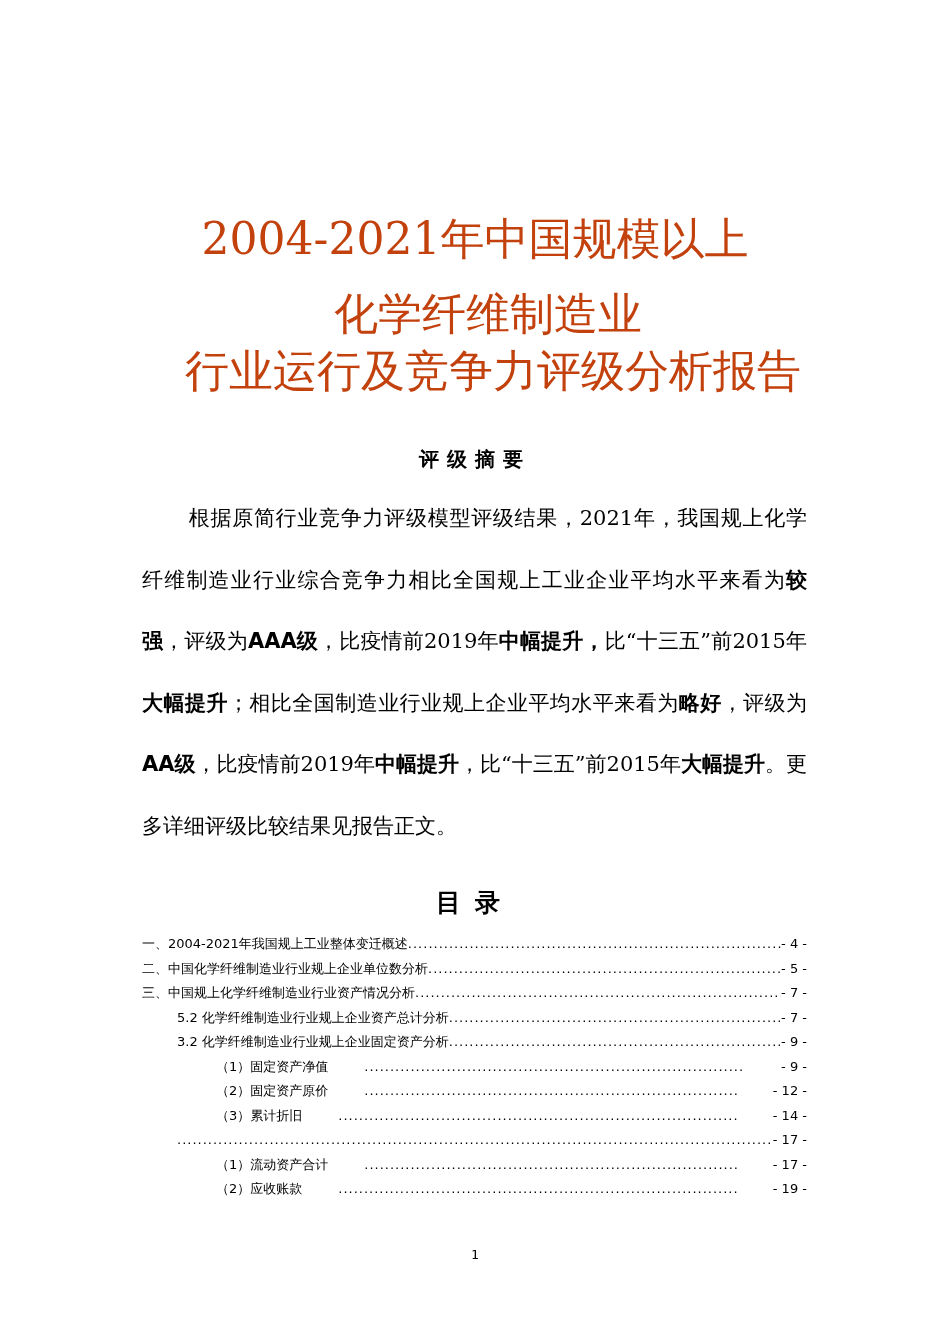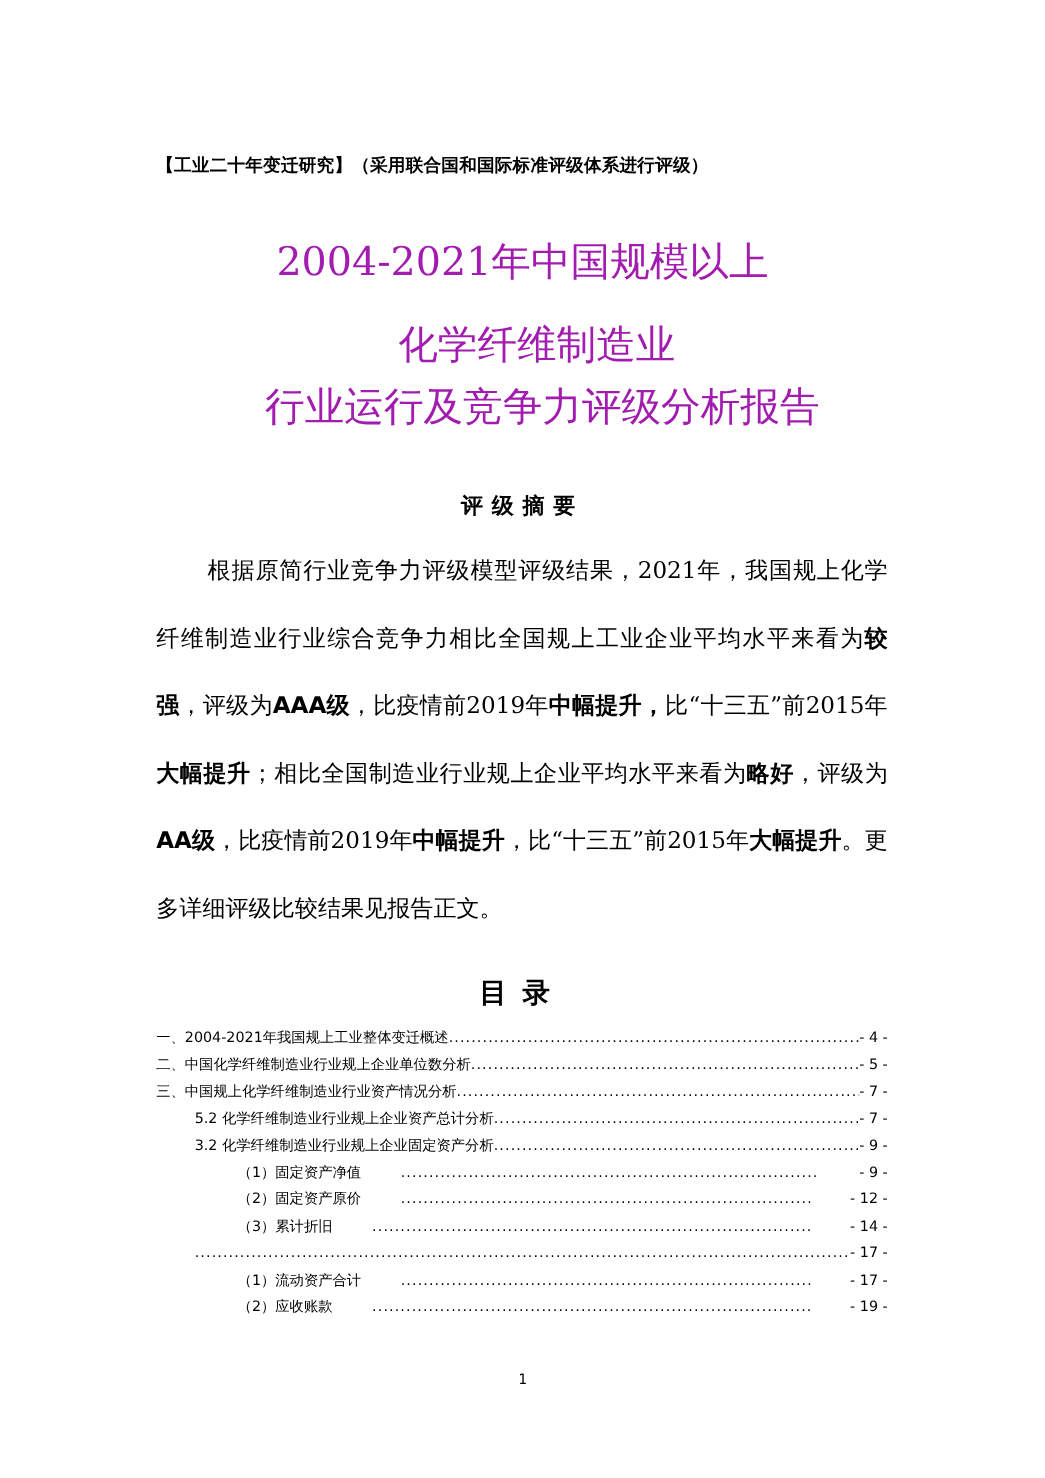--- a/index.html
+++ b/index.html
@@ -8,21 +8,21 @@
 
     .header { position: absolute; left: 142px; top: 66px; width: 665px; height: 22px;
       border-bottom: 2px solid #000; font-family: "DejaVu Sans", sans-serif; font-size: 13px; }
     .header .left { position: absolute; left: 0; top: 1px; }
     .header .right { position: absolute; right: 0; top: 1px; }
 
     .series { position: absolute; left: 142px; top: 140px; width: 665px;
       font-family: "DejaVu Sans", sans-serif; font-size: 16px; font-weight: bold; letter-spacing: 0.2px; }
 
     .title { position: absolute; left: 0; width: 950px; text-align: center;
-      font-family: "DejaVu Serif", serif; font-size: 36px; color: #a21caf; line-height: 40px; }
+      font-family: "DejaVu Serif", serif; font-size: 44px; color: #c2410c; line-height: 40px; }
     .title.l1 { top: 219px; }
     .title.l2 { top: 294px; padding-left: 13px; }
     .title.l3 { top: 351px; margin-left: 18px; }
 
     .summary-title { position: absolute; left: 0; width: 950px; top: 446px; text-align: center;
       font-family: "DejaVu Sans", sans-serif; font-weight: bold; font-size: 20px; letter-spacing: 8px; }
 
     .para { position: absolute; left: 142px; top: 488px; width: 665px;
       font-family: "DejaVu Serif", serif; font-size: 21px; line-height: 61.5px; text-align: justify; }
     .para .indent { display: inline-block; width: 46px; }
@@ -44,21 +44,20 @@
 
     .footer { position: absolute; left: 0; width: 950px; top: 1247px; text-align: center;
       font-family: "DejaVu Sans Mono", monospace; font-size: 13px; }
   </style>
 </head>
 <body>
 
 <div class="page">
 
 
-  <div class="series">【工业二十年变迁研究】（采用联合国和国际标准评级体系进行评级）</div>
 
   <div class="title l1">2004-2021年中国规模以上</div>
   <div class="title l2">化学纤维制造业</div>
   <div class="title l3">行业运行及竞争力评级分析报告</div>
 
   <div class="summary-title">评级摘要</div>
 
   <div class="para">
     <span class="indent"></span><span>根据原简行业竞争力评级模型评级结果，2021年，我国规上化学纤维制造业行业综合竞争力相比全国规上工业企业平均水平来看为</span><b>较强</b><span>，评级为</span><b>AAA级</b><span>，比疫情前2019年</span><b>中幅提升，</b><span>比“十三五”前2015年</span><b>大幅提升</b><span>；相比全国制造业行业规上企业平均水平来看为</span><b>略好</b><span>，评级为</span><b>AA级</b><span>，比疫情前2019年</span><b>中幅提升</b><span>，比“十三五”前2015年</span><b>大幅提升</b><span>。更多详细评级比较结果见报告正文。</span>
   </div>

